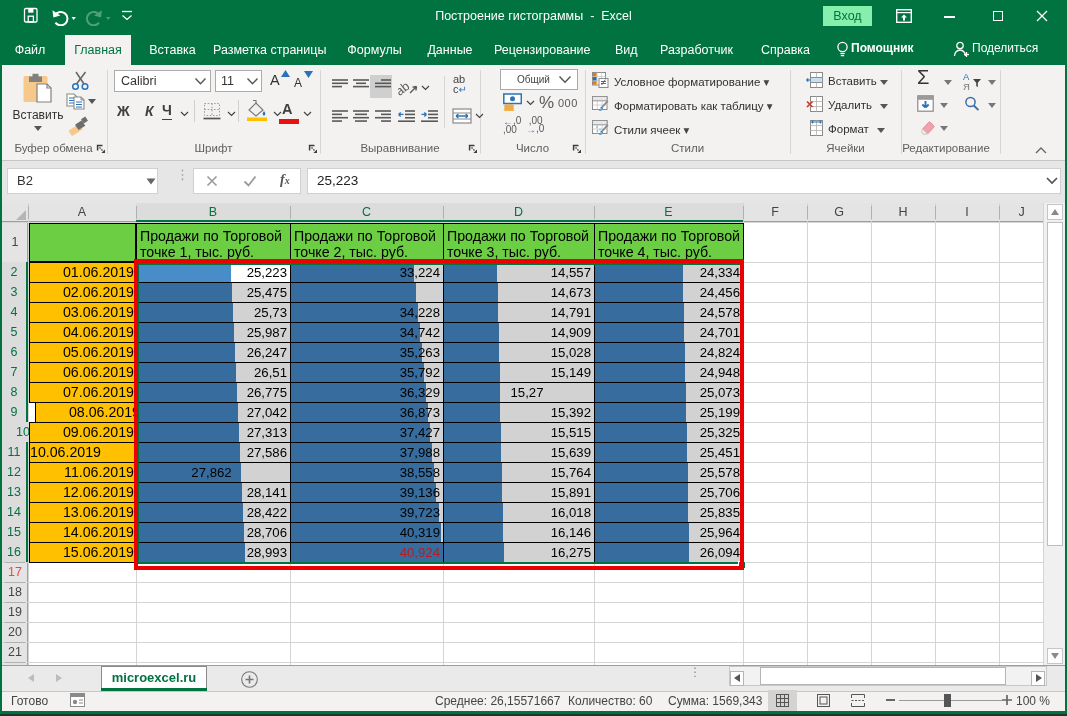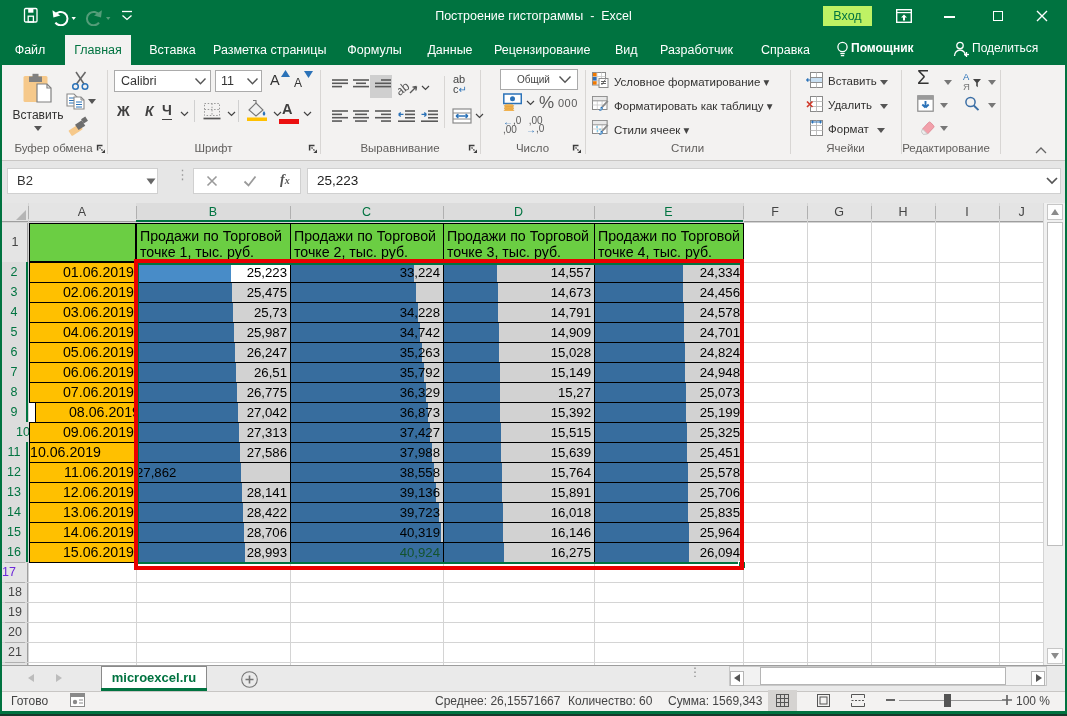--- a/index.html
+++ b/index.html
@@ -22,21 +22,21 @@
 <path d="M49.5 11 h4.4 l-2.2 3 z" fill="#fff"></path>
 <g transform="translate(64,2.2) scale(-1,1) translate(-16.4,0)">
 <path d="M3 7 A 6.7 6.7 0 1 1 3.4 14.5" fill="none" stroke="#549d79" stroke-width="2"></path>
 <path d="M0.5 2.0 L1.4 9.4 L8.4 7.4 z" fill="#549d79"></path>
 </g>
 <path d="M84 11 h4.4 l-2.2 3 z" fill="#549d79"></path>
 <line x1="100" y1="5.5" x2="110" y2="5.5" stroke="#fff" stroke-width="1.3"></line>
 <path d="M100.5 9.5 l4.5 4 4.5 -4" fill="none" stroke="#fff" stroke-width="1.3"></path>
 </svg>
 <div class="ab tt" style="left:0;top:9px;width:1067px;text-align:center;font-size:12.5px;">Построение гистограммы&nbsp; - &nbsp;Excel</div>
-<div class="ab" style="left:823px;top:6px;width:49px;height:20px;background:#bef264;color:#007340;font-size:12.5px;text-align:center;line-height:20px;">Вход</div>
+<div class="ab" style="left:823px;top:6px;width:49px;height:20px;background:#86efac;color:#007340;font-size:12.5px;text-align:center;line-height:20px;">Вход</div>
 <svg class="ab" style="left:896px;top:9px;" width="16" height="14" viewBox="0 0 16 14">
 <rect x="0.7" y="0.7" width="14.6" height="12.6" fill="none" stroke="#fff" stroke-width="1.4"></rect>
 <line x1="0.7" y1="3.6" x2="15.3" y2="3.6" stroke="#fff" stroke-width="1.2"></line>
 <path d="M8 5.5 l3 3 h-2 v3 h-2 v-3 h-2 z" fill="#fff"></path>
 </svg>
 <div class="ab" style="left:944px;top:16px;width:11px;height:1.5px;background:#fff;"></div>
 <div class="ab" style="left:993px;top:11px;width:10px;height:10px;border:1.4px solid #fff;"></div>
 <svg class="ab" style="left:1036px;top:10px;" width="12" height="12" viewBox="0 0 12 12">
 <path d="M1 1 L11 11 M11 1 L1 11" stroke="#fff" stroke-width="1.4"></path>
 </svg>
@@ -512,21 +512,21 @@
 <div class="ab" style="left:2px;top:462px;width:26px;height:20px;background:#dcdcdc;border-right:2px solid #007340;font-size:12.5px;color:#007340;text-align:center;line-height:20px;">12</div>
 <div class="ab" style="left:5px;top:482px;width:20px;height:1px;background:#b0b0b0;"></div>
 <div class="ab" style="left:2px;top:482px;width:26px;height:20px;background:#dcdcdc;border-right:2px solid #007340;font-size:12.5px;color:#007340;text-align:center;line-height:20px;">13</div>
 <div class="ab" style="left:5px;top:502px;width:20px;height:1px;background:#b0b0b0;"></div>
 <div class="ab" style="left:2px;top:502px;width:26px;height:20px;background:#dcdcdc;border-right:2px solid #007340;font-size:12.5px;color:#007340;text-align:center;line-height:20px;">14</div>
 <div class="ab" style="left:5px;top:522px;width:20px;height:1px;background:#b0b0b0;"></div>
 <div class="ab" style="left:2px;top:522px;width:26px;height:20px;background:#dcdcdc;border-right:2px solid #007340;font-size:12.5px;color:#007340;text-align:center;line-height:20px;">15</div>
 <div class="ab" style="left:5px;top:542px;width:20px;height:1px;background:#b0b0b0;"></div>
 <div class="ab" style="left:2px;top:542px;width:26px;height:20px;background:#dcdcdc;border-right:2px solid #007340;font-size:12.5px;color:#007340;text-align:center;line-height:20px;">16</div>
 <div class="ab" style="left:5px;top:562px;width:20px;height:1px;background:#b0b0b0;"></div>
-<div class="ab" style="left:2px;top:562px;width:26px;height:20px;font-size:12.5px;color:#6d28d9;line-height:20px;">17</div>
+<div class="ab" style="left:2px;top:562px;width:26px;height:20px;font-size:12.5px;color:#ef4444;text-align:center;line-height:20px;">17</div>
 <div class="ab" style="left:5px;top:582px;width:20px;height:1px;background:#b0b0b0;"></div>
 <div class="ab" style="left:2px;top:582px;width:26px;height:20px;font-size:12.5px;color:#444;text-align:center;line-height:20px;">18</div>
 <div class="ab" style="left:5px;top:602px;width:20px;height:1px;background:#b0b0b0;"></div>
 <div class="ab" style="left:2px;top:602px;width:26px;height:20px;font-size:12.5px;color:#444;text-align:center;line-height:20px;">19</div>
 <div class="ab" style="left:5px;top:622px;width:20px;height:1px;background:#b0b0b0;"></div>
 <div class="ab" style="left:2px;top:622px;width:26px;height:20px;font-size:12.5px;color:#444;text-align:center;line-height:20px;">20</div>
 <div class="ab" style="left:5px;top:642px;width:20px;height:1px;background:#b0b0b0;"></div>
 <div class="ab" style="left:2px;top:642px;width:26px;height:20px;font-size:12.5px;color:#444;text-align:center;line-height:20px;">21</div>
 <div class="ab" style="left:5px;top:662px;width:20px;height:1px;background:#b0b0b0;"></div>
 <div class="ab" style="left:29px;top:223px;width:107px;height:39px;background:#6bce43;border:1px solid #000;"></div>
@@ -574,21 +574,21 @@
 <div class="ab" style="left:137px;top:403px;width:101px;height:19px;background:#376d9e;"></div>
 <div class="ab" style="left:136px;top:402px;width:151px;height:21px;font-size:13.2px;color:#000;text-align:right;line-height:22px;">27,042</div>
 <div class="ab" style="left:136px;top:422px;width:155px;height:21px;background:#d2d2d2;border:1px solid #000;"></div>
 <div class="ab" style="left:137px;top:423px;width:102px;height:19px;background:#376d9e;"></div>
 <div class="ab" style="left:136px;top:422px;width:151px;height:21px;font-size:13.2px;color:#000;text-align:right;line-height:22px;">27,313</div>
 <div class="ab" style="left:136px;top:442px;width:155px;height:21px;background:#d2d2d2;border:1px solid #000;"></div>
 <div class="ab" style="left:137px;top:443px;width:103px;height:19px;background:#376d9e;"></div>
 <div class="ab" style="left:136px;top:442px;width:151px;height:21px;font-size:13.2px;color:#000;text-align:right;line-height:22px;">27,586</div>
 <div class="ab" style="left:136px;top:462px;width:155px;height:21px;background:#d2d2d2;border:1px solid #000;"></div>
 <div class="ab" style="left:137px;top:463px;width:104px;height:19px;background:#376d9e;"></div>
-<div class="ab" style="left:136px;top:462px;width:151px;height:21px;font-size:13.2px;color:#000;text-align:left;line-height:22px;">27,862</div>
+<div class="ab" style="left:136px;top:462px;width:151px;height:21px;font-size:13.2px;color:#000;text-align:center;line-height:22px;">27,862</div>
 <div class="ab" style="left:136px;top:482px;width:155px;height:21px;background:#d2d2d2;border:1px solid #000;"></div>
 <div class="ab" style="left:137px;top:483px;width:105px;height:19px;background:#376d9e;"></div>
 <div class="ab" style="left:136px;top:482px;width:151px;height:21px;font-size:13.2px;color:#000;text-align:right;line-height:22px;">28,141</div>
 <div class="ab" style="left:136px;top:502px;width:155px;height:21px;background:#d2d2d2;border:1px solid #000;"></div>
 <div class="ab" style="left:137px;top:503px;width:106px;height:19px;background:#376d9e;"></div>
 <div class="ab" style="left:136px;top:502px;width:151px;height:21px;font-size:13.2px;color:#000;text-align:right;line-height:22px;">28,422</div>
 <div class="ab" style="left:136px;top:522px;width:155px;height:21px;background:#d2d2d2;border:1px solid #000;"></div>
 <div class="ab" style="left:137px;top:523px;width:107px;height:19px;background:#376d9e;"></div>
 <div class="ab" style="left:136px;top:522px;width:151px;height:21px;font-size:13.2px;color:#000;text-align:right;line-height:22px;">28,706</div>
 <div class="ab" style="left:136px;top:542px;width:155px;height:21px;background:#d2d2d2;border:1px solid #000;"></div>
@@ -631,42 +631,42 @@
 <div class="ab" style="left:291px;top:483px;width:145px;height:19px;background:#376d9e;"></div>
 <div class="ab" style="left:290px;top:482px;width:150px;height:21px;font-size:13.2px;color:#000;text-align:right;line-height:22px;">39,136</div>
 <div class="ab" style="left:290px;top:502px;width:154px;height:21px;background:#d2d2d2;border:1px solid #000;"></div>
 <div class="ab" style="left:291px;top:503px;width:148px;height:19px;background:#376d9e;"></div>
 <div class="ab" style="left:290px;top:502px;width:150px;height:21px;font-size:13.2px;color:#000;text-align:right;line-height:22px;">39,723</div>
 <div class="ab" style="left:290px;top:522px;width:154px;height:21px;background:#d2d2d2;border:1px solid #000;"></div>
 <div class="ab" style="left:291px;top:523px;width:150px;height:19px;background:#376d9e;"></div>
 <div class="ab" style="left:290px;top:522px;width:150px;height:21px;font-size:13.2px;color:#000;text-align:right;line-height:22px;">40,319</div>
 <div class="ab" style="left:290px;top:542px;width:154px;height:21px;background:#d2d2d2;border:1px solid #000;"></div>
 <div class="ab" style="left:291px;top:543px;width:152px;height:19px;background:#376d9e;"></div>
-<div class="ab" style="left:290px;top:542px;width:150px;height:21px;font-size:13.2px;color:#14532d;text-align:right;line-height:22px;">40,924</div>
+<div class="ab" style="left:290px;top:542px;width:150px;height:21px;font-size:13.2px;color:#b91c1c;text-align:right;line-height:22px;">40,924</div>
 <div class="ab" style="left:443px;top:262px;width:152px;height:21px;background:#d2d2d2;border:1px solid #000;"></div>
 <div class="ab" style="left:444px;top:263px;width:53px;height:19px;background:#376d9e;"></div>
 <div class="ab" style="left:443px;top:262px;width:148px;height:21px;font-size:13.2px;color:#000;text-align:right;line-height:22px;">14,557</div>
 <div class="ab" style="left:443px;top:282px;width:152px;height:21px;background:#d2d2d2;border:1px solid #000;"></div>
 <div class="ab" style="left:444px;top:283px;width:54px;height:19px;background:#376d9e;"></div>
 <div class="ab" style="left:443px;top:282px;width:148px;height:21px;font-size:13.2px;color:#000;text-align:right;line-height:22px;">14,673</div>
 <div class="ab" style="left:443px;top:302px;width:152px;height:21px;background:#d2d2d2;border:1px solid #000;"></div>
 <div class="ab" style="left:444px;top:303px;width:54px;height:19px;background:#376d9e;"></div>
 <div class="ab" style="left:443px;top:302px;width:148px;height:21px;font-size:13.2px;color:#000;text-align:right;line-height:22px;">14,791</div>
 <div class="ab" style="left:443px;top:322px;width:152px;height:21px;background:#d2d2d2;border:1px solid #000;"></div>
 <div class="ab" style="left:444px;top:323px;width:55px;height:19px;background:#376d9e;"></div>
 <div class="ab" style="left:443px;top:322px;width:148px;height:21px;font-size:13.2px;color:#000;text-align:right;line-height:22px;">14,909</div>
 <div class="ab" style="left:443px;top:342px;width:152px;height:21px;background:#d2d2d2;border:1px solid #000;"></div>
 <div class="ab" style="left:444px;top:343px;width:55px;height:19px;background:#376d9e;"></div>
 <div class="ab" style="left:443px;top:342px;width:148px;height:21px;font-size:13.2px;color:#000;text-align:right;line-height:22px;">15,028</div>
 <div class="ab" style="left:443px;top:362px;width:152px;height:21px;background:#d2d2d2;border:1px solid #000;"></div>
 <div class="ab" style="left:444px;top:363px;width:56px;height:19px;background:#376d9e;"></div>
 <div class="ab" style="left:443px;top:362px;width:148px;height:21px;font-size:13.2px;color:#000;text-align:right;line-height:22px;">15,149</div>
 <div class="ab" style="left:443px;top:382px;width:152px;height:21px;background:#d2d2d2;border:1px solid #000;"></div>
 <div class="ab" style="left:444px;top:383px;width:56px;height:19px;background:#376d9e;"></div>
-<div class="ab" style="left:443px;top:382px;width:148px;height:21px;font-size:13.2px;color:#000;text-align:right;line-height:22px;padding-left:20px;">15,27</div>
+<div class="ab" style="left:443px;top:382px;width:148px;height:21px;font-size:13.2px;color:#000;text-align:center;line-height:22px;padding-left:20px;">15,27</div>
 <div class="ab" style="left:443px;top:402px;width:152px;height:21px;background:#d2d2d2;border:1px solid #000;"></div>
 <div class="ab" style="left:444px;top:403px;width:56px;height:19px;background:#376d9e;"></div>
 <div class="ab" style="left:443px;top:402px;width:148px;height:21px;font-size:13.2px;color:#000;text-align:right;line-height:22px;">15,392</div>
 <div class="ab" style="left:443px;top:422px;width:152px;height:21px;background:#d2d2d2;border:1px solid #000;"></div>
 <div class="ab" style="left:444px;top:423px;width:57px;height:19px;background:#376d9e;"></div>
 <div class="ab" style="left:443px;top:422px;width:148px;height:21px;font-size:13.2px;color:#000;text-align:right;line-height:22px;">15,515</div>
 <div class="ab" style="left:443px;top:442px;width:152px;height:21px;background:#d2d2d2;border:1px solid #000;"></div>
 <div class="ab" style="left:444px;top:443px;width:57px;height:19px;background:#376d9e;"></div>
 <div class="ab" style="left:443px;top:442px;width:148px;height:21px;font-size:13.2px;color:#000;text-align:right;line-height:22px;">15,639</div>
 <div class="ab" style="left:443px;top:462px;width:152px;height:21px;background:#d2d2d2;border:1px solid #000;"></div>

